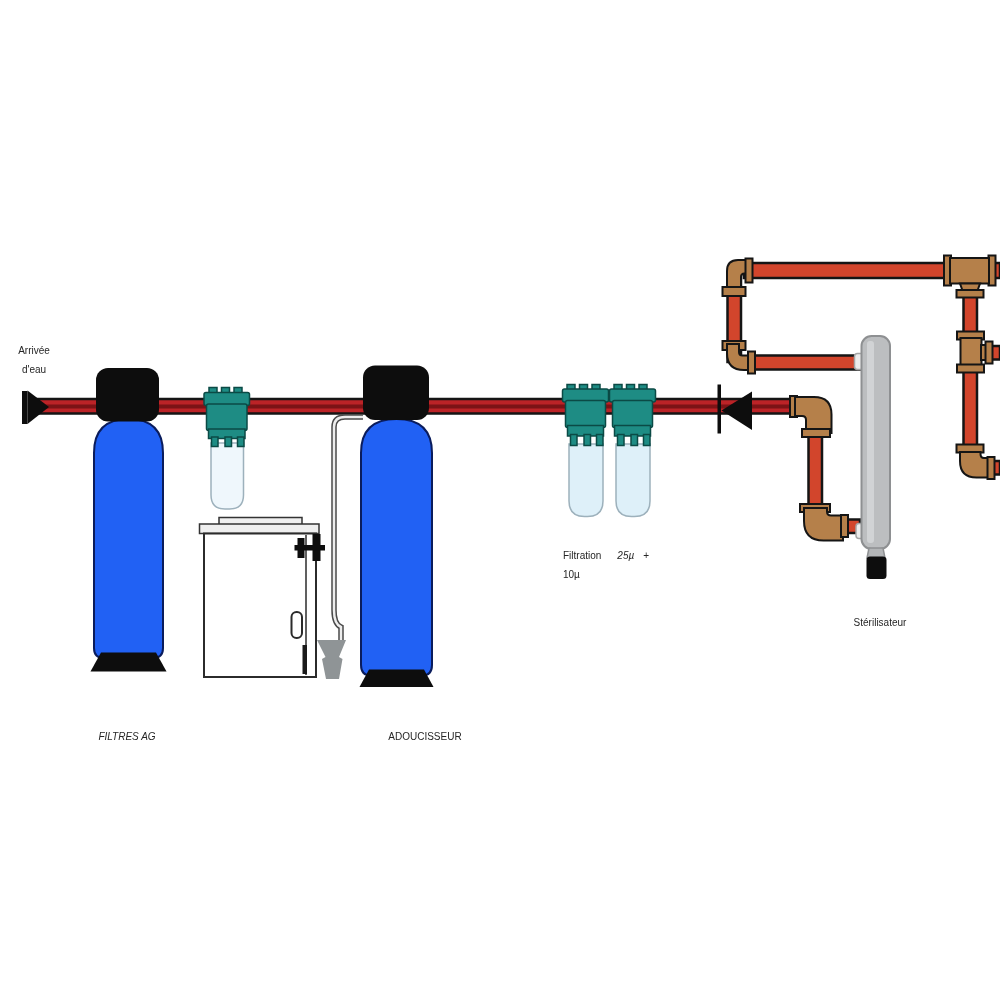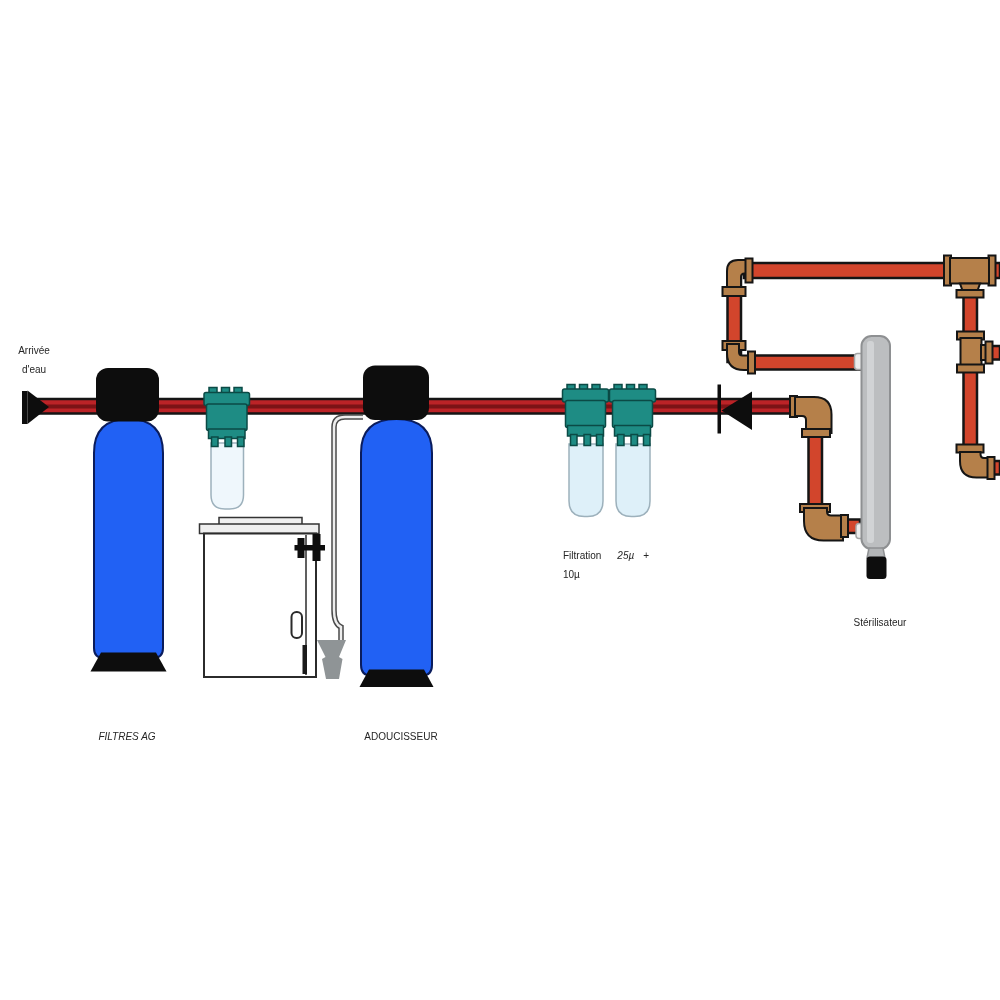--- a/index.html
+++ b/index.html
@@ -195,21 +195,21 @@
   </g>
 </svg>
 
 <div class="lbl center" style="left:4px;top:341px;width:60px;">
   <div>Arrivée</div>
   <div>d'eau</div>
 </div>
 
 <div class="lbl center" style="left:76px;top:727px;width:102px;font-style:italic;">FILTRES AG</div>
 
-<div class="lbl center" style="left:348px;top:727px;width:106px;">ADOUCISSEUR</div>
+<div class="lbl center" style="left:372px;top:727px;width:106px;">ADOUCISSEUR</div>
 
 <div class="lbl" style="left:563px;top:546px;">
   <span class="filt-line">
     <span>Filtration</span><span class="filt-val">25µ</span><span class="filt-plus">+</span>
   </span>
   <span class="filt-line">10µ</span>
 </div>
 
 <div class="lbl center" style="left:831px;top:593px;width:98px;margin-top:20px;">Stérilisateur</div>
 

